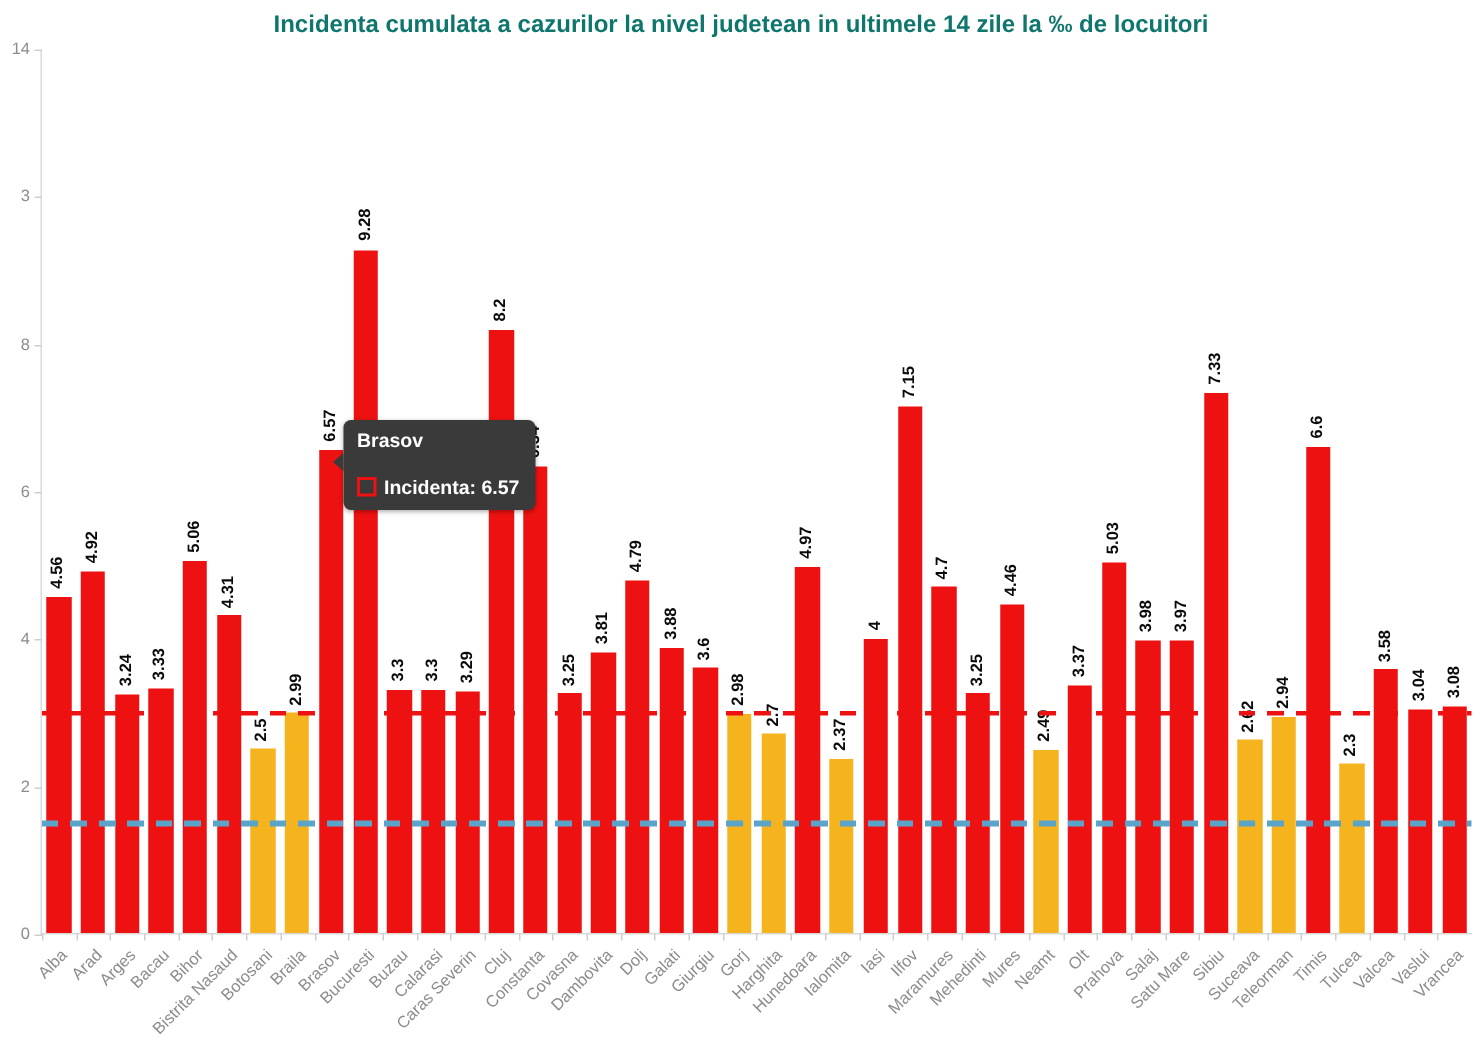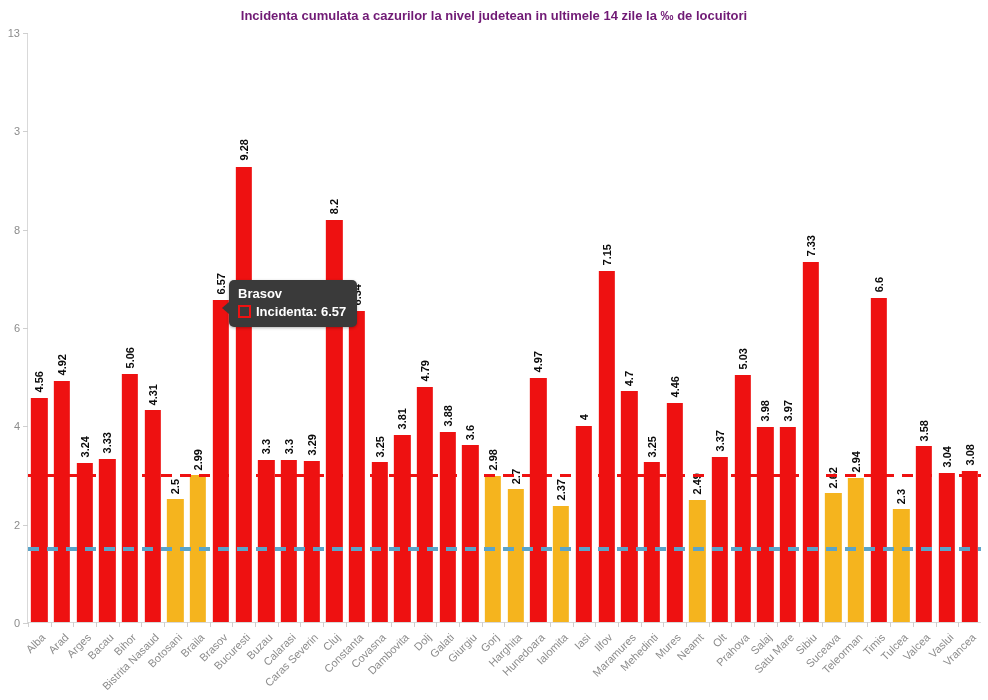--- a/index.html
+++ b/index.html
@@ -3,21 +3,21 @@
 <meta charset="utf-8">
 <style>
   * { margin:0; padding:0; box-sizing:border-box; }
   html,body { background:#fff; }
   .page {
     position:relative; width:988px; height:700px; overflow:hidden;
     font-family:"Liberation Sans", sans-serif; background:#fff;
   }
   .title {
     position:absolute; top:8px; left:0; width:100%;
-    text-align:center; font-size:13px; font-weight:bold; color:#701a75;
+    text-align:center; font-size:16px; font-weight:bold; color:#0f766e;
   }
   .plot {
     position:absolute; left:27px; top:33px; width:954px; height:590px;
     border-left:1px solid #d9d9d9; border-bottom:1px solid #d9d9d9;
   }
   .bars { display:flex; height:100%; align-items:flex-end; }
   .slot { position:relative; flex:1 1 0; height:100%; }
   .bar {
     position:absolute; bottom:0; left:50%; transform:translateX(-50%);
     width:72%;
@@ -41,21 +41,21 @@
     position:absolute; left:201px; top:247px; z-index:10;
     background:#3a3a3a; color:#fff; border-radius:5px;
     padding:6px 11px 8px 9px; box-shadow:0 1px 3px rgba(0,0,0,.3);
   }
   .tt-caret {
     position:absolute; left:-7px; top:22px; width:0; height:0;
     border-top:6px solid transparent; border-bottom:6px solid transparent;
     border-right:7px solid #3a3a3a;
   }
   .tt-title { font-size:13px; font-weight:bold; white-space:nowrap; }
-  .tt-row { display:flex; align-items:center; gap:5px; margin-top:3px; }
+  .tt-row { display:flex; align-items:center; gap:5px; margin-top:16px; }
   .tt-swatch { width:13px; height:13px; border:2px solid #ee1111; background:#3a3a3a; flex:0 0 auto; }
   .tt-text { font-size:13px; font-weight:bold; white-space:nowrap; }
 </style>
 </head>
 <body>
 
 <div class="page">
   <div class="title">Incidenta cumulata a cazurilor la nivel judetean in ultimele 14 zile la ‰ de locuitori</div>
 
   <div class="plot" id="plot">
@@ -331,16 +331,16 @@
       <div class="ylabel" style="top: 485.667px;">2</div>
       <div class="ytick" style="top: 491.667px;"></div>
       <div class="ylabel" style="top: 387.333px;">4</div>
       <div class="ytick" style="top: 393.333px;"></div>
       <div class="ylabel" style="top: 289px;">6</div>
       <div class="ytick" style="top: 295px;"></div>
       <div class="ylabel" style="top: 190.667px;">8</div>
       <div class="ytick" style="top: 196.667px;"></div>
       <div class="ylabel" style="top: 92.3333px;">3</div>
       <div class="ytick" style="top: 98.3333px;"></div>
-      <div class="ylabel" style="top: -6px;">13</div>
+      <div class="ylabel" style="top: -6px;">14</div>
       <div class="ytick" style="top: 0px;"></div>
     </div>
 </div>
 
 </body></html>

